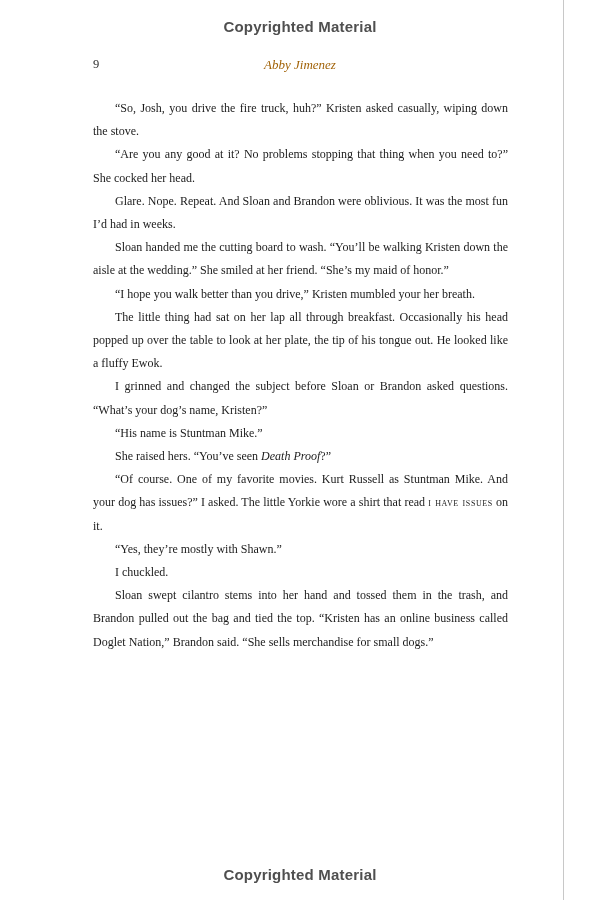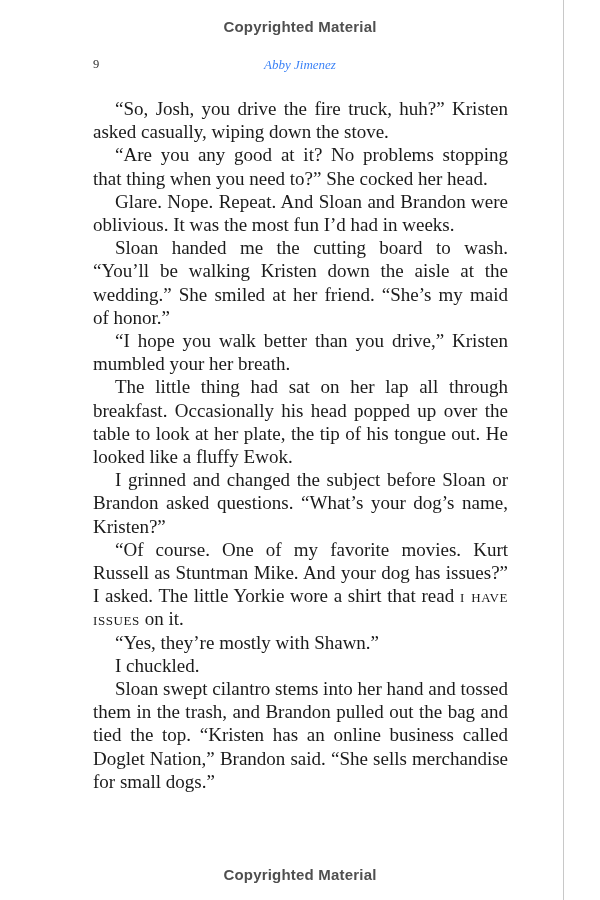--- a/index.html
+++ b/index.html
@@ -42,30 +42,30 @@
     left: 93px;
     top: 0;
     font-size: 12.5px;
     color: #2e2e2e;
   }
   .running-title {
     display: block;
     text-align: center;
     font-style: italic;
     font-size: 13px;
-    color: #3b82f6;
+    color: #a16207;
   }
   .body-text {
     position: absolute;
     top: 97px;
     left: 93px;
     width: 415px;
   }
   .para {
-    font-size: 19px;
+    font-size: 12px;
     line-height: 23.2px;
     text-align: justify;
     text-indent: 22px;
     color: var(--text-color);
   }
   .para .italic { font-style: italic; }
   .para .smallcaps {
     font-variant: small-caps;
     letter-spacing: 0.6px;
   }
@@ -91,20 +91,22 @@
   </div>
 
   <div class="body-text">
       <p class="para"><span>“So, Josh, you drive the fire truck, huh?” Kristen asked casually, wiping down the stove.</span></p>
       <p class="para"><span>“Are you any good at it? No problems stopping that thing when you need to?” She cocked her head.</span></p>
       <p class="para"><span>Glare. Nope. Repeat. And Sloan and Brandon were oblivious. It was the most fun I’d had in weeks.</span></p>
       <p class="para"><span>Sloan handed me the cutting board to wash. “You’ll be walking Kristen down the aisle at the wedding.” She smiled at her friend. “She’s my maid of honor.”</span></p>
       <p class="para"><span>“I hope you walk better than you drive,” Kristen mumbled your her breath.</span></p>
       <p class="para"><span>The little thing had sat on her lap all through breakfast. Occasionally his head popped up over the table to look at her plate, the tip of his tongue out. He looked like a fluffy Ewok.</span></p>
       <p class="para"><span>I grinned and changed the subject before Sloan or Brandon asked questions. “What’s your dog’s name, Kristen?”</span></p>
+      <p class="para"><span>“His name is Stuntman Mike.”</span></p>
+      <p class="para"><span>She raised hers. “You’ve seen </span><span class="italic">Death Proof</span><span>?”</span></p>
       <p class="para"><span>“Of course. One of my favorite movies. Kurt Russell as Stuntman Mike. And your dog has issues?” I asked. The little Yorkie wore a shirt that read </span><span class="smallcaps">i have issues</span><span> on it.</span></p>
       <p class="para"><span>“Yes, they’re mostly with Shawn.”</span></p>
       <p class="para"><span>I chuckled.</span></p>
       <p class="para"><span>Sloan swept cilantro stems into her hand and tossed them in the trash, and Brandon pulled out the bag and tied the top. “Kristen has an online business called Doglet Nation,” Brandon said. “She sells merchandise for small dogs.”</span></p>
     </div>
 
   <div class="watermark bottom">Copyrighted Material</div>
 
   <div class="page-edge"></div>
 

